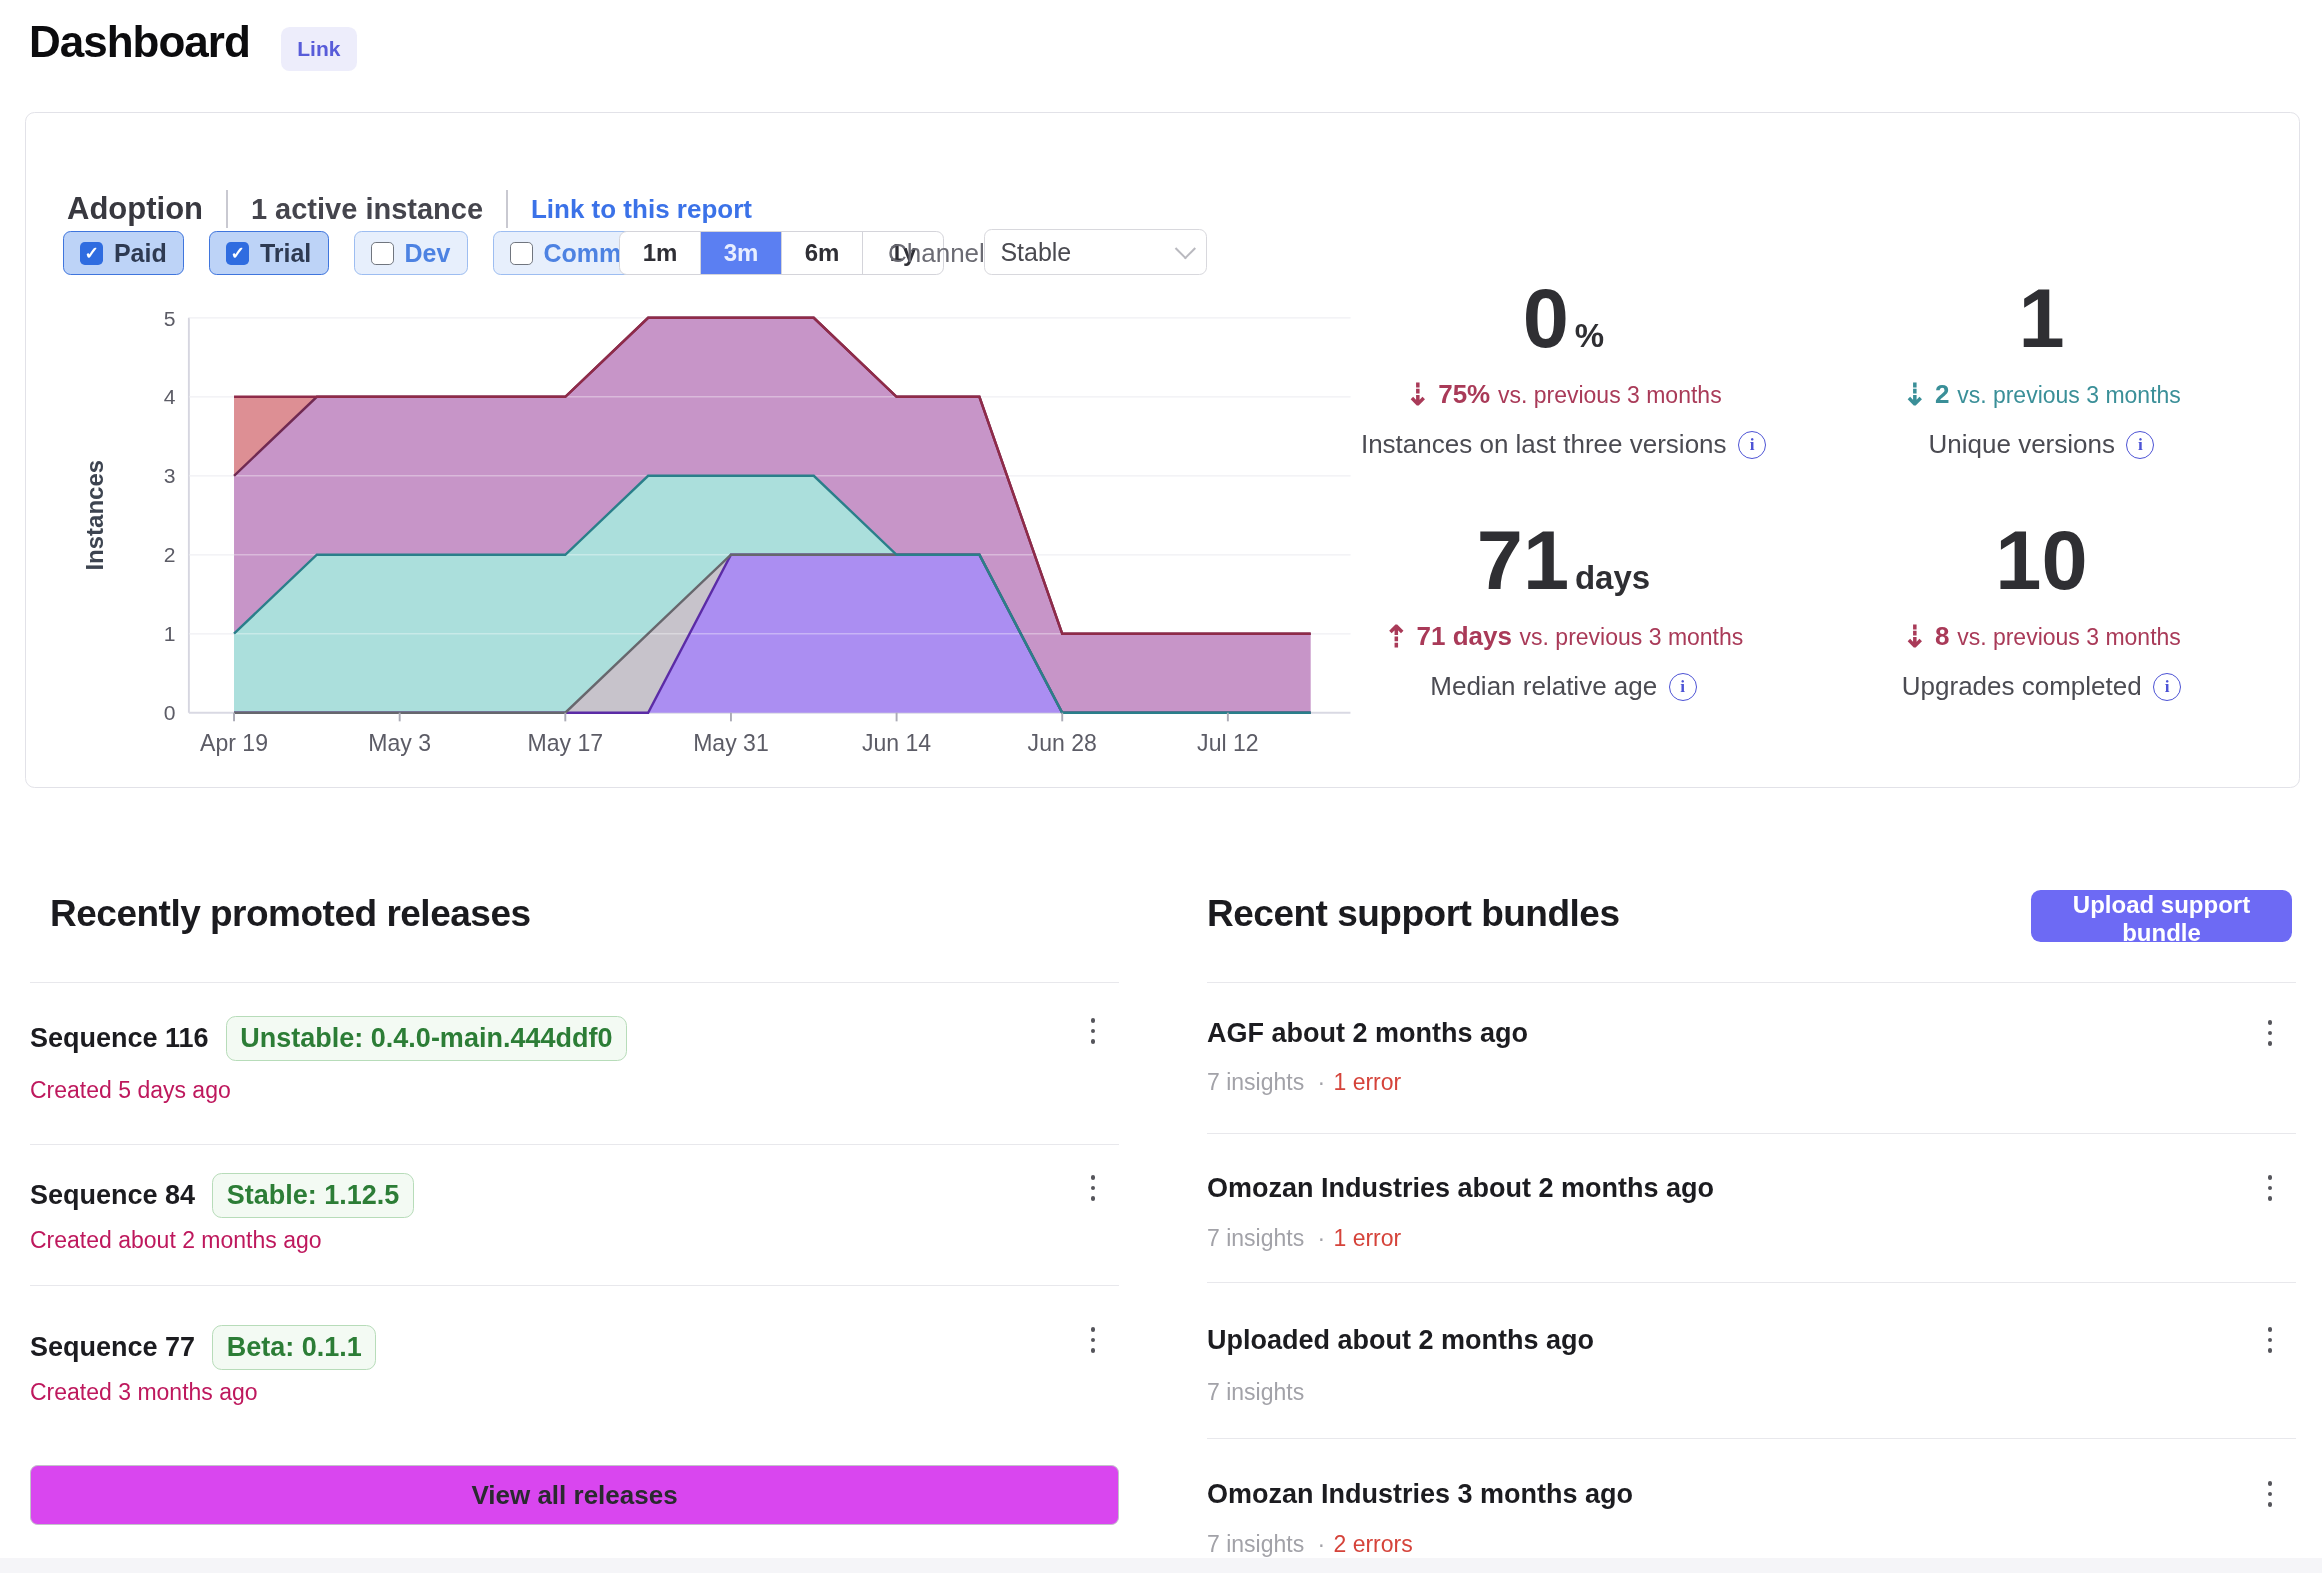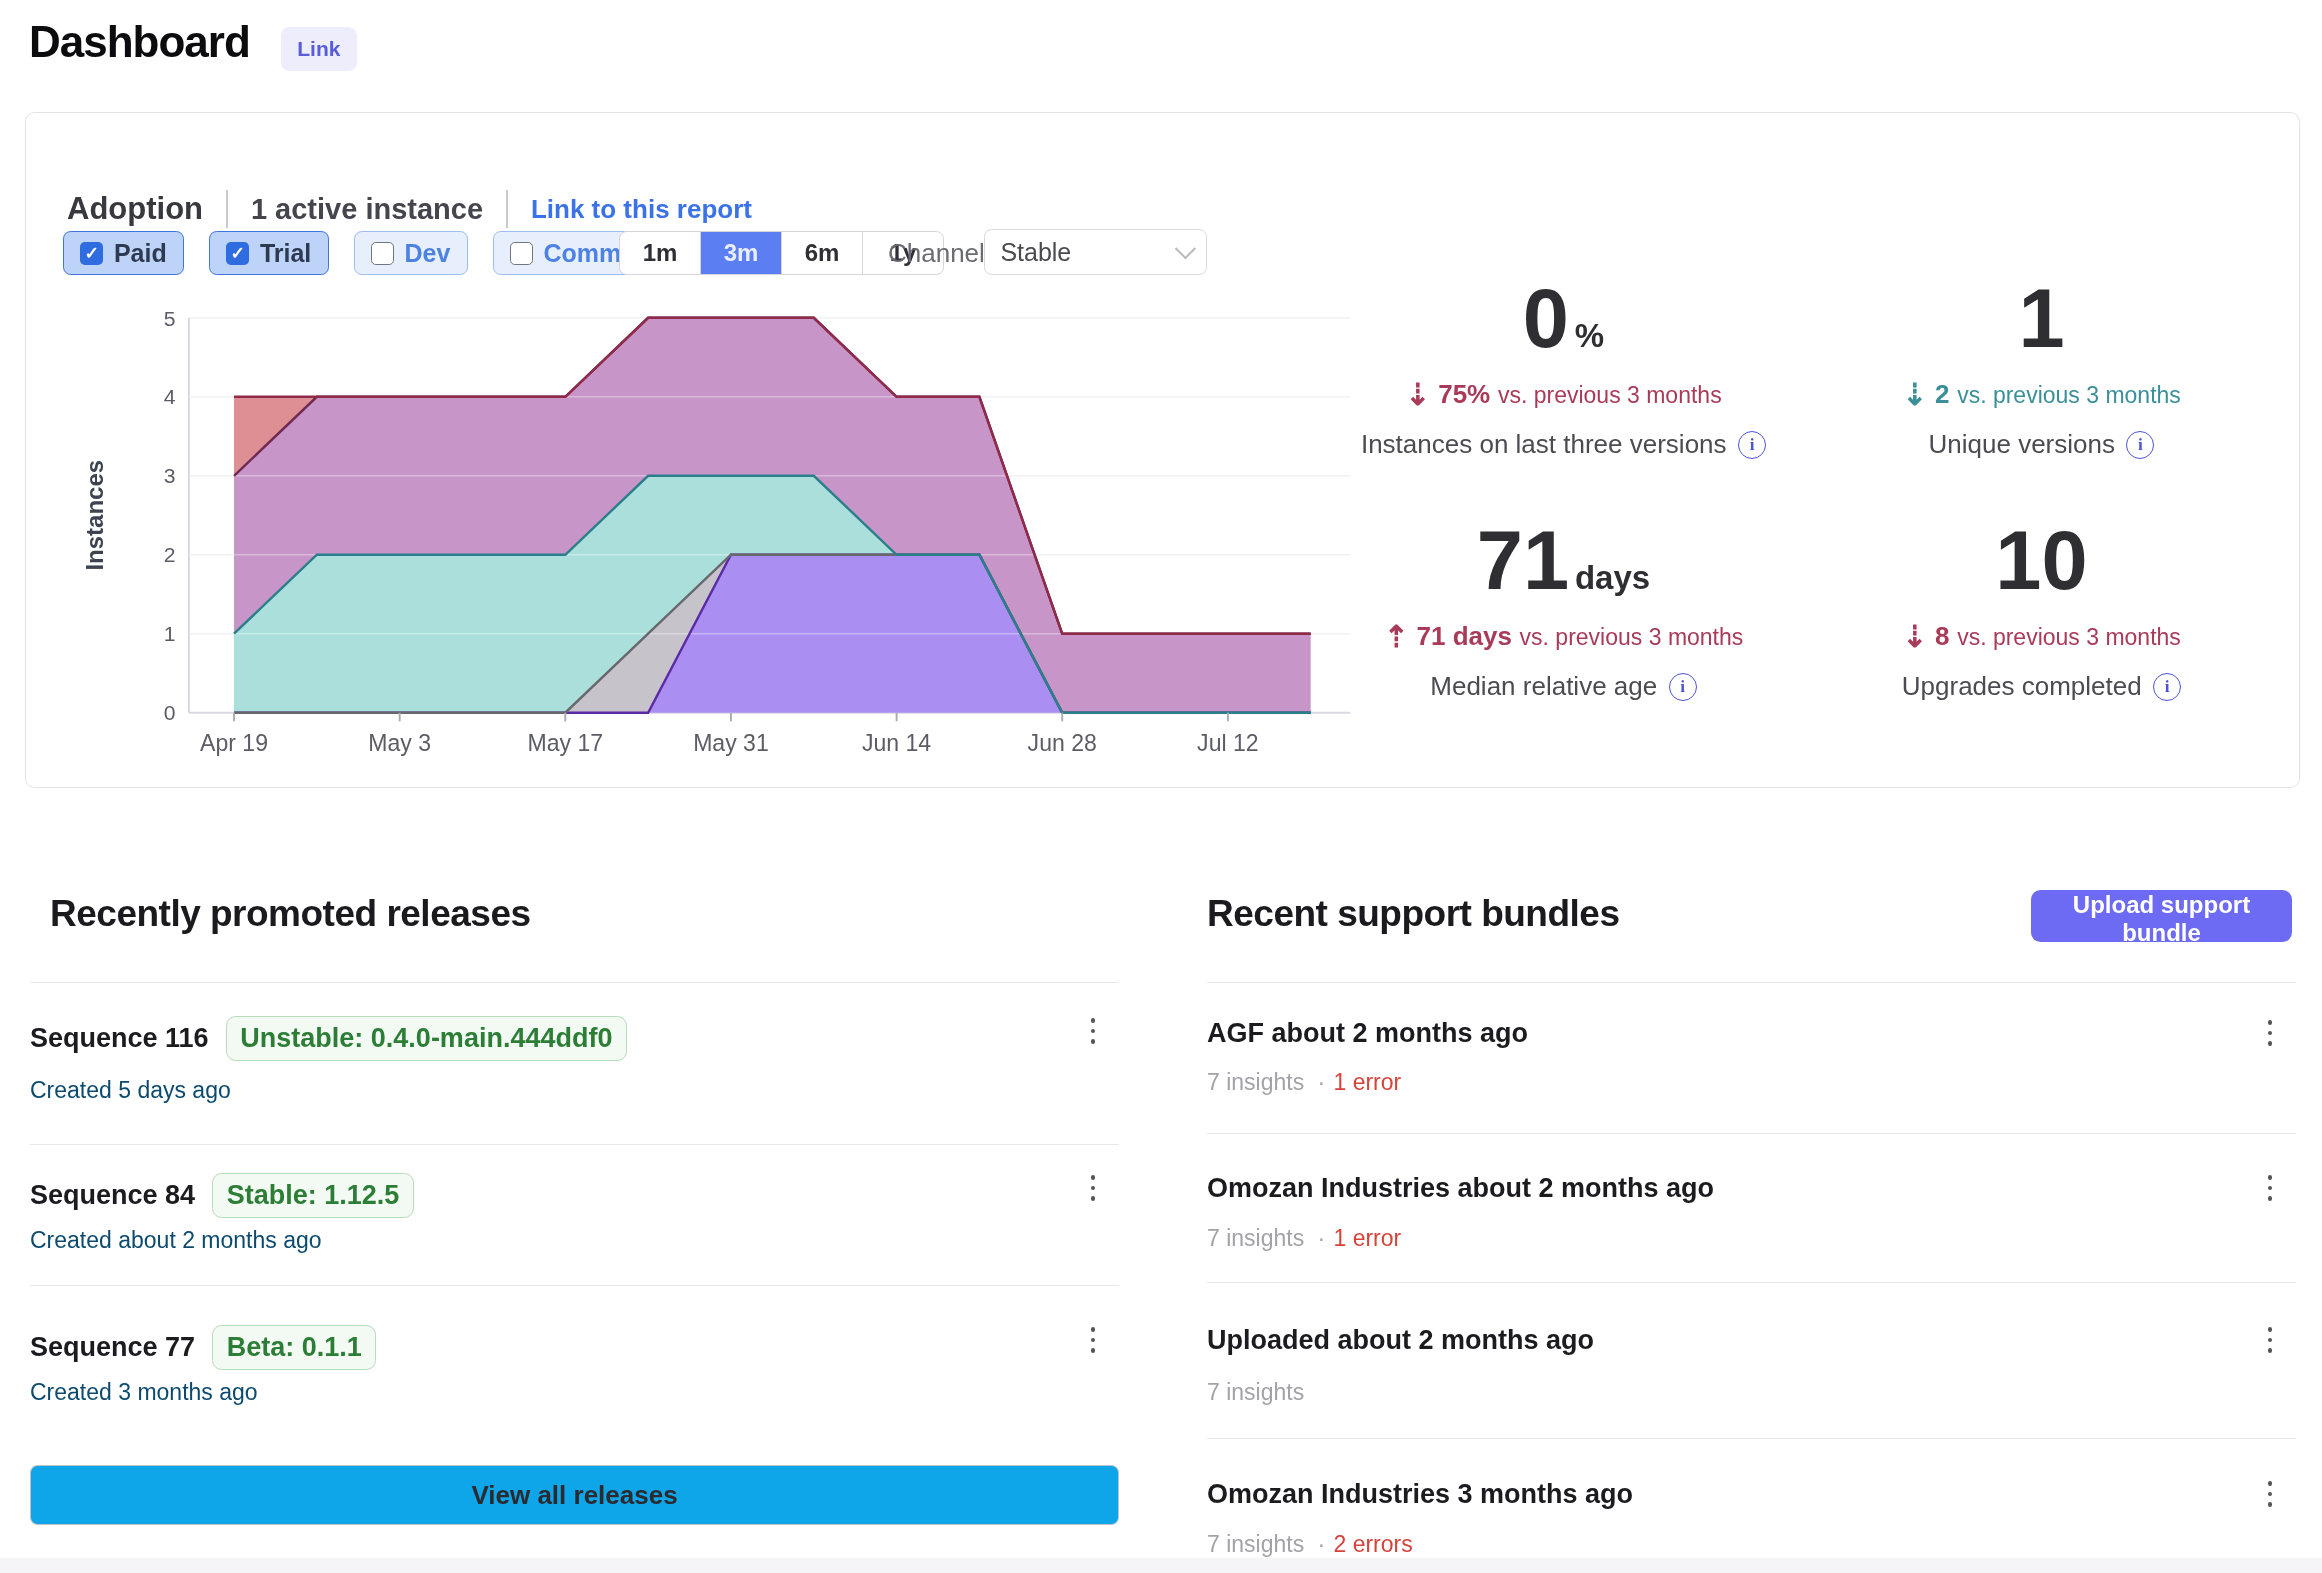--- a/index.html
+++ b/index.html
@@ -52,29 +52,29 @@
   .info-icon{width:26px;height:26px;border:1.9px solid #4d53d5;border-radius:50%;color:#4d53d5;
     display:inline-flex;align-items:center;justify-content:center;font-size:17.3px;font-weight:700;
     font-family:"Liberation Serif",serif;cursor:pointer;flex:0 0 auto;}
   
   .section-h{position:absolute;font-size:37px;font-weight:700;color:#1b1b1f;letter-spacing:-0.5px;}
   .upload-btn{position:absolute;left:2031px;top:890px;width:261px;height:52px;background:#6d6af4;color:#fff;
     border:none;border-radius:9.6px;font-size:24px;font-weight:700;font-family:"Liberation Sans",sans-serif;cursor:pointer;}
   .col{position:absolute;top:982px;width:1089px;border-top:1px solid #e8e8ec;}
   .col .divider{position:absolute;left:0;width:100%;height:1px;background:#e8e8ec;}
   .row-title{position:absolute;display:flex;align-items:center;gap:17.3px;font-size:27px;font-weight:700;color:#1c1c20;}
-  .row-sub{position:absolute;font-size:23px;color:#0c4a6e;}
+  .row-sub{position:absolute;font-size:23px;color:#be185d;}
   .badge-green{font-size:27px;font-weight:700;color:#2c7d36;background:#f3faf3;border:1px solid #b7dcb9;border-radius:9.6px;padding:5.8px 13.4px;}
   .kebab{position:absolute;right:9.6px;width:33px;height:42px;display:flex;flex-direction:column;align-items:center;justify-content:center;gap:5.8px;cursor:pointer;}
   .kebab i{width:4.8px;height:4.8px;border-radius:50%;background:#55555b;}
   .meta{position:absolute;display:flex;align-items:baseline;gap:9.6px;}
   .meta .ins{font-size:23px;color:#a2a2a8;}
   .meta .dot{font-size:23px;color:#a2a2a8;margin:0 3.8px;}
   .meta .err{font-size:23px;color:#d5433a;}
-  .view-all-btn{position:absolute;left:0;top:482px;width:100%;height:60px;background:#0ea5e9;border:1.9px solid #c2c2c9;
+  .view-all-btn{position:absolute;left:0;top:482px;width:100%;height:60px;background:#d946ef;border:1.9px solid #c2c2c9;
     border-radius:7.7px;font-size:26px;font-weight:600;color:#2a2a2f;font-family:"Liberation Sans",sans-serif;cursor:pointer;}
   .bottom-strip{position:absolute;left:0;top:1558px;width:100%;height:15.4px;background:#f5f5f8;}
 </style>
 </head>
 <body>
 
 <div class="page-title">Dashboard</div>
 <div class="beta-badge">Link</div>
 
 <div class="card">

